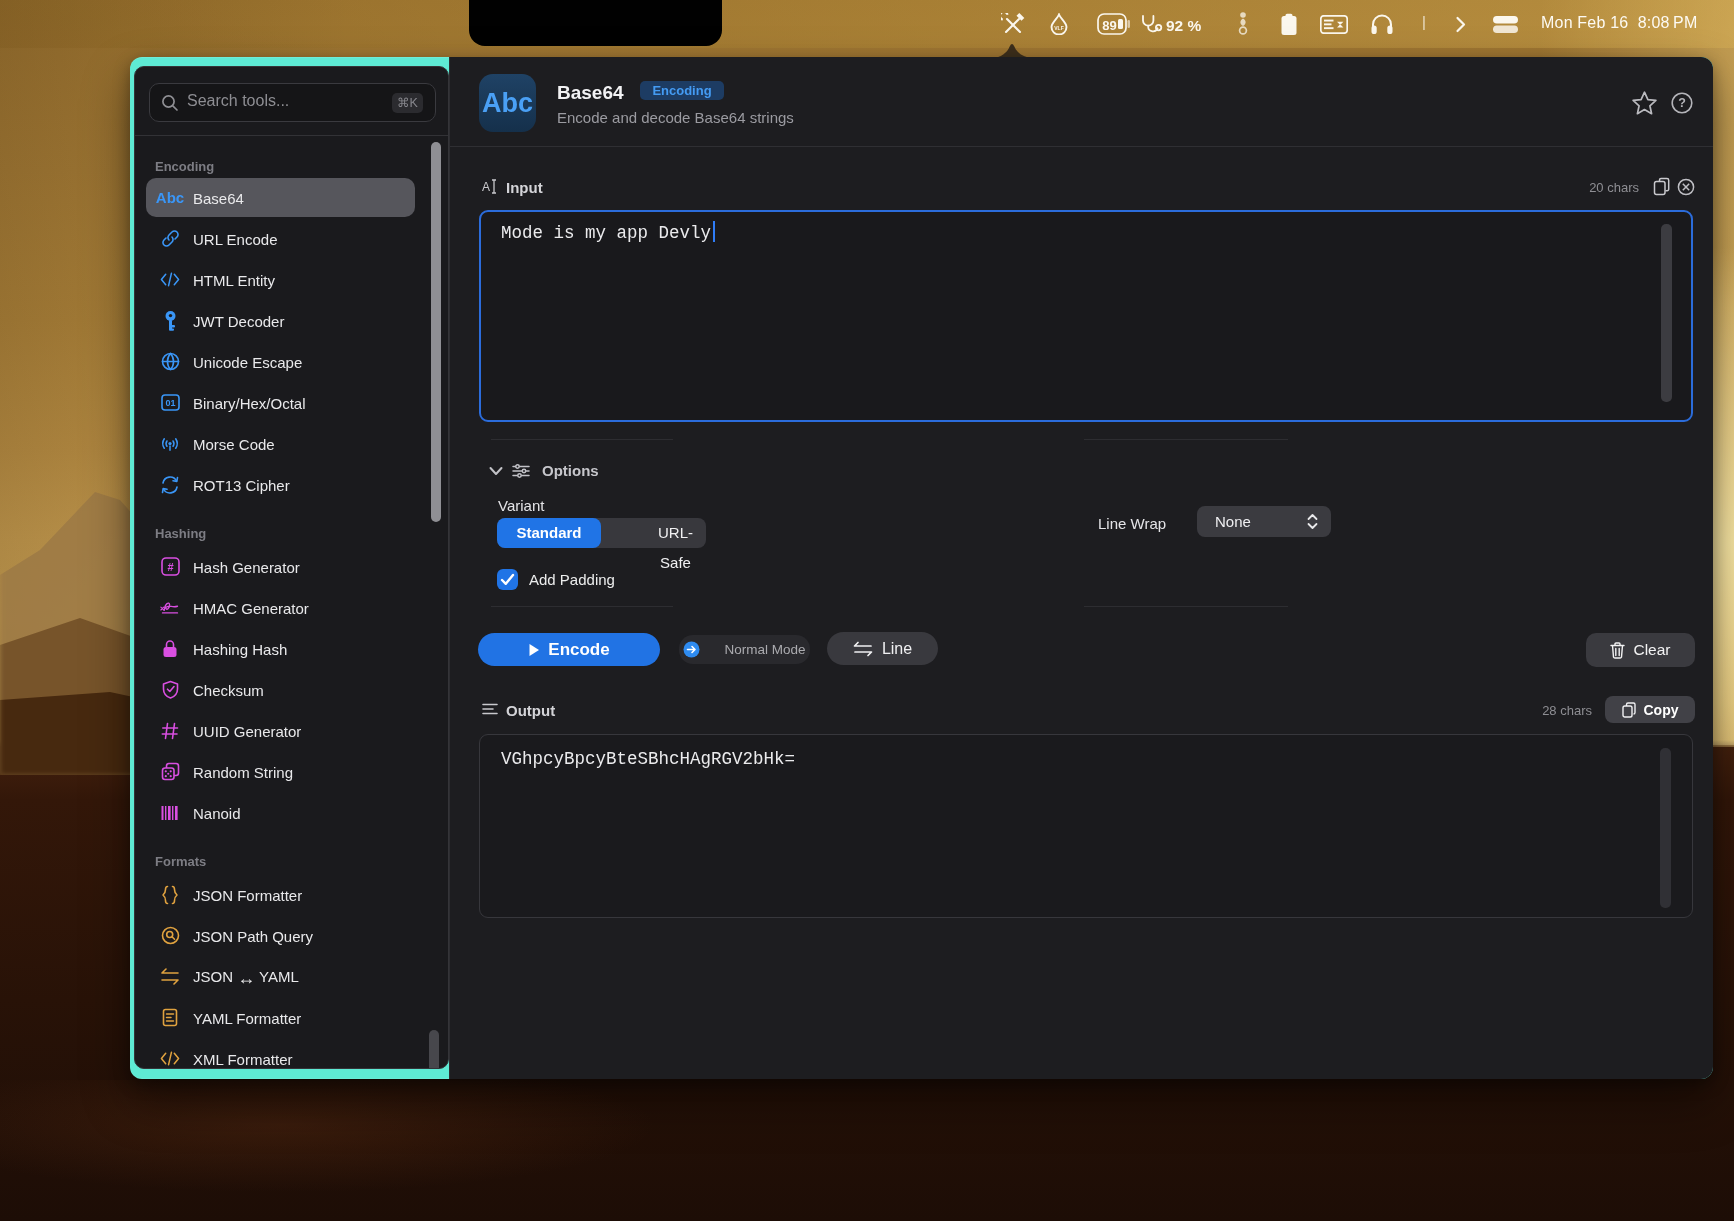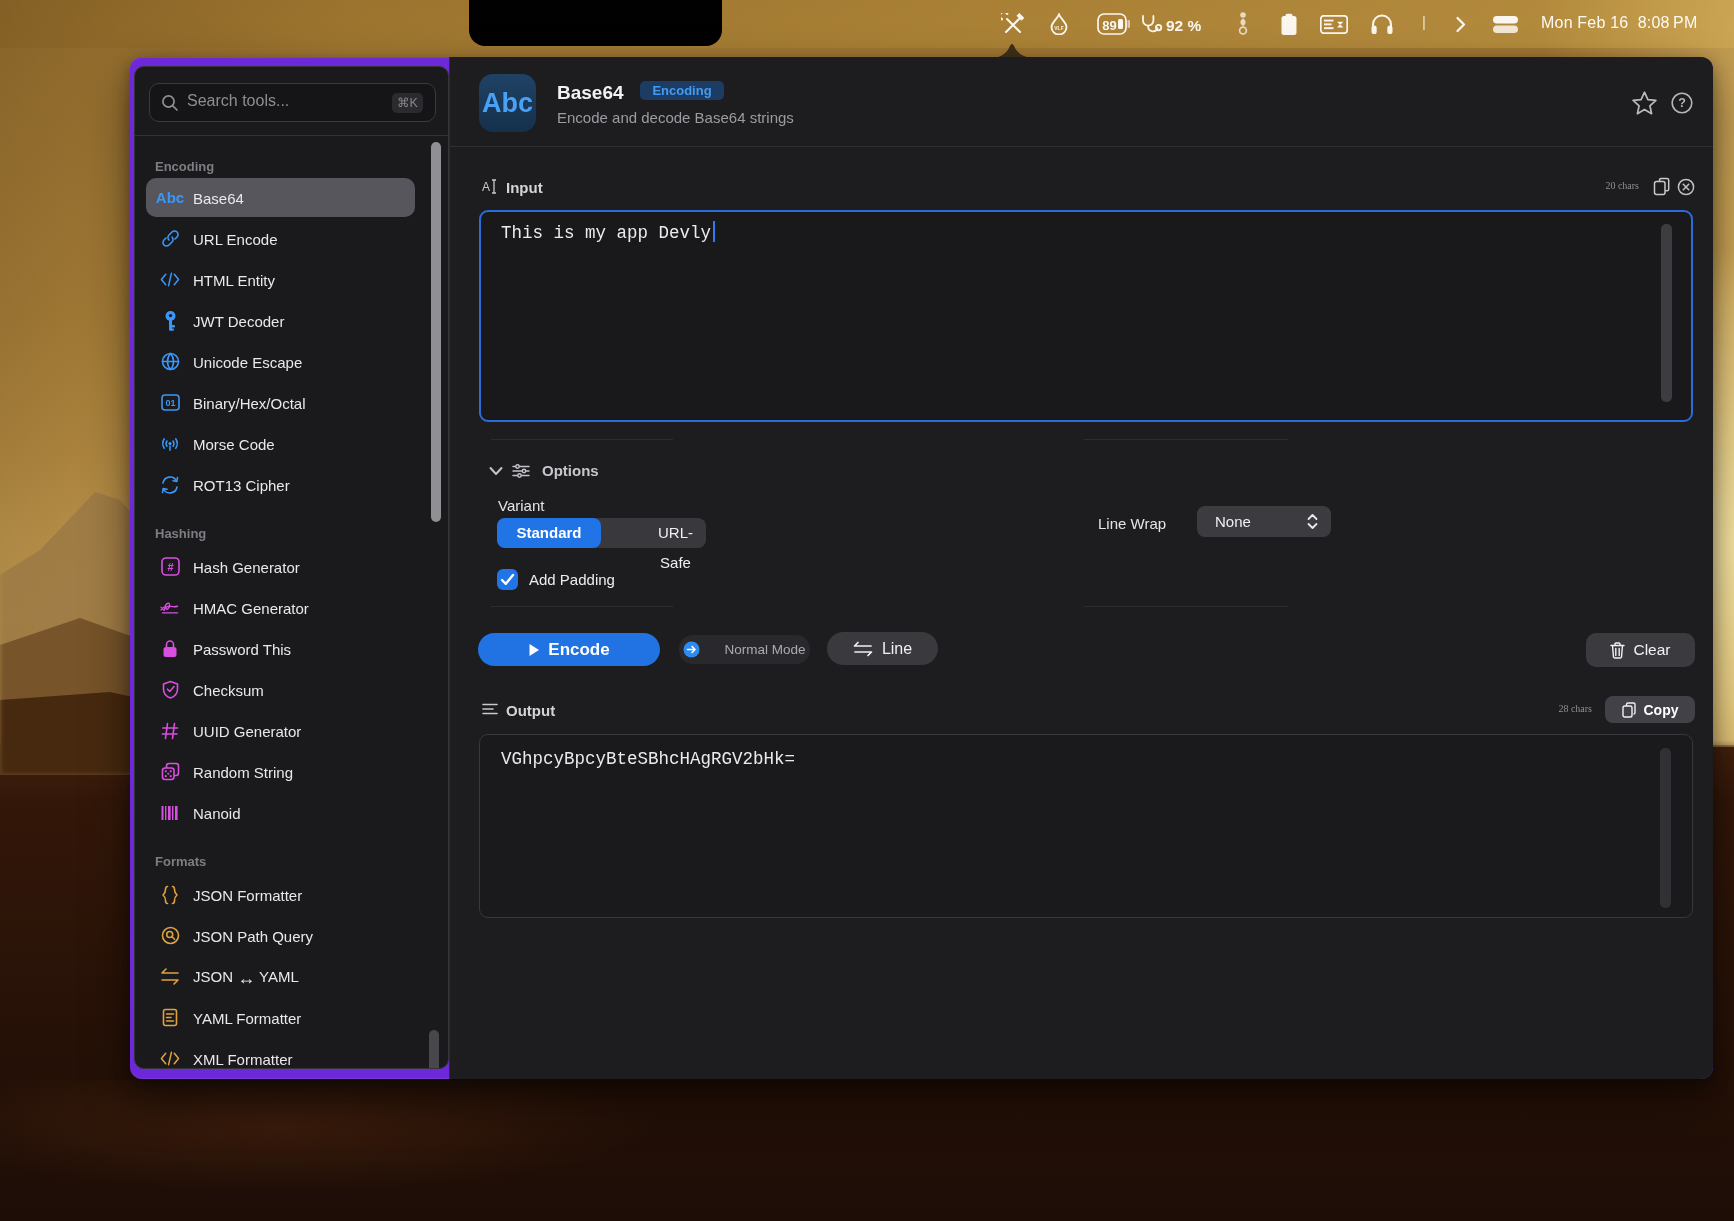--- a/index.html
+++ b/index.html
@@ -38,21 +38,21 @@
     color:#faf6ec; }
   #clock { font-size:16px; font-weight:400; color:#fdfaf3; letter-spacing:.2px; }
 
   
   #notch { left:469px; top:0; width:253px; height:46px; background:#010101; border-radius:0 0 16px 16px; }
 
   
   #parrow { left:992px; top:40px; width:40px; height:18px; }
 
   
-  #win { left:130px; top:57px; width:1583px; height:1022px; background:#6d28d9;
+  #win { left:130px; top:57px; width:1583px; height:1022px; background:#5eead4;
     border-radius:12px; box-shadow:0 22px 48px rgba(0,0,0,0.42), 0 5px 16px rgba(0,0,0,0.35), inset 0 1px 0 rgba(255,255,255,0.10), inset 0 -1px 0 rgba(255,255,255,0.07); overflow:hidden; }
 
   
   #sidepanel { left:4px; top:9px; width:315px; height:1003px; background:#1a1a1d;
     border:1px solid #343438; border-radius:10px; overflow:hidden; }
   #searchbox { left:14px; top:16px; width:287px; height:39px; background:#151517;
     border:1px solid #3a3a3f; border-radius:10px; }
   #searchtxt { left:52px; top:25px; font-size:16px; color:#8e8e93; }
   #cmdk { left:257px; top:26px; width:31px; height:20px; background:#2b2b2f; border-radius:5px;
     color:#87878d; font-size:12.5px; text-align:center; line-height:20px; }
@@ -71,21 +71,21 @@
   #appicon { left:29px; top:17px; width:57px; height:58px; border-radius:14px;
     background:linear-gradient(180deg,#1f4265,#15304b); text-align:center; }
   #appicon span { font-size:27px; font-weight:700; color:#4aa0f5; line-height:58px; }
   #title { left:107px; top:25px; font-size:19px; font-weight:700; color:#f2f2f4; }
   #badge { left:190px; top:24px; width:84px; height:19px; background:#1d3c63; border-radius:5px;
     font-size:13px; font-weight:700; color:#449bf3; text-align:center; line-height:19px; }
   #subtitle { left:107px; top:52px; font-size:15px; color:#9b9ba1; }
   #hdivider { left:0px; top:89px; width:1264px; height:1px; background:#2f2f33; }
 
   .lblrow { font-size:15px; font-weight:700; color:#d4d4d8; }
-  .chars { font-size:10px; color:#8e8e93;font-family:Liberation Serif, serif; }
+  .chars { font-size:13px; color:#8e8e93; }
 
   #inputbox { left:29px; top:153px; width:1214px; height:212px; border:2px solid #2b6cdb;
     border-radius:9px; background:#19191c; }
   .mono { font-family:"Liberation Mono", monospace; font-size:17.5px; color:#ebebed; }
   #inscroll { left:1211px; top:167px; width:11px; height:178px; background:#3c3c41; border-radius:5px; }
 
   .fseg { height:1px; background:#2d2d31; }
 
   
   #variant { left:48px; top:440px; font-size:15px; color:#e4e4e7; }
@@ -326,21 +326,21 @@
           </div>
       <div class="rlabel">HMAC Generator</div>
         </div>
         <div class="abs row" style="top:562px;">
       <div class="ricon">
             <svg width="16" height="19" viewBox="0 0 16 19">
               <path d="M4.5 8 V5.5 a3.5 3.5 0 0 1 7 0 V8" stroke="#d94fe1" fill="none" stroke-width="1.6" stroke-linecap="round" stroke-linejoin="round"></path>
               <rect x="1.5" y="8" width="13" height="10" rx="2.5" fill="#d94fe1"></rect>
             </svg>
           </div>
-      <div class="rlabel">Password This</div>
+      <div class="rlabel">Hashing Hash</div>
         </div>
         <div class="abs row" style="top:603px;">
       <div class="ricon">
             <svg width="17" height="19" viewBox="0 0 17 19">
               <path d="M8.5 1.5 L15.5 4 V9 C15.5 13.8 12.6 16.6 8.5 18 C4.4 16.6 1.5 13.8 1.5 9 V4 Z" stroke="#d94fe1" fill="none" stroke-width="1.6" stroke-linecap="round" stroke-linejoin="round"></path>
               <path d="M5.5 9.2 L7.8 11.5 L12 6.5" stroke="#d94fe1" fill="none" stroke-width="1.6" stroke-linecap="round" stroke-linejoin="round"></path>
             </svg>
           </div>
       <div class="rlabel">Checksum</div>
         </div>
@@ -471,21 +471,21 @@
         </g>
       </svg>
       <svg class="abs" style="left:1227px; top:121px" width="18" height="18" viewBox="0 0 18 18">
         <g fill="none" stroke="#bfbfc4" stroke-width="1.5">
           <circle cx="9" cy="9" r="7.6"></circle>
           <path d="M5.8 5.8 L12.2 12.2 M12.2 5.8 L5.8 12.2"></path>
         </g>
       </svg>
 
       <div class="abs" id="inputbox"></div>
-      <div class="abs mono" style="left:51px; top:166px">This is my app Devly</div>
+      <div class="abs mono" style="left:51px; top:166px">Mode is my app Devly</div>
       <div class="abs" style="left:263px; top:164px; width:2px; height:21px; background:#2f7cf6;"></div>
       <div class="abs" id="inscroll"></div>
 
       <div class="abs fseg" style="left:41px; top:382px; width:182px;"></div>
       <div class="abs fseg" style="left:634px; top:382px; width:204px;"></div>
 
       <svg class="abs" style="left:39px; top:409px" width="14" height="10" viewBox="0 0 14 10">
         <path d="M1.5 2 L7 8 L12.5 2" stroke="#c2c2c7" stroke-width="2" fill="none" stroke-linecap="round" stroke-linejoin="round"></path>
       </svg>
       <svg class="abs" style="left:62px; top:407px" width="18" height="14" viewBox="0 0 18 14">

